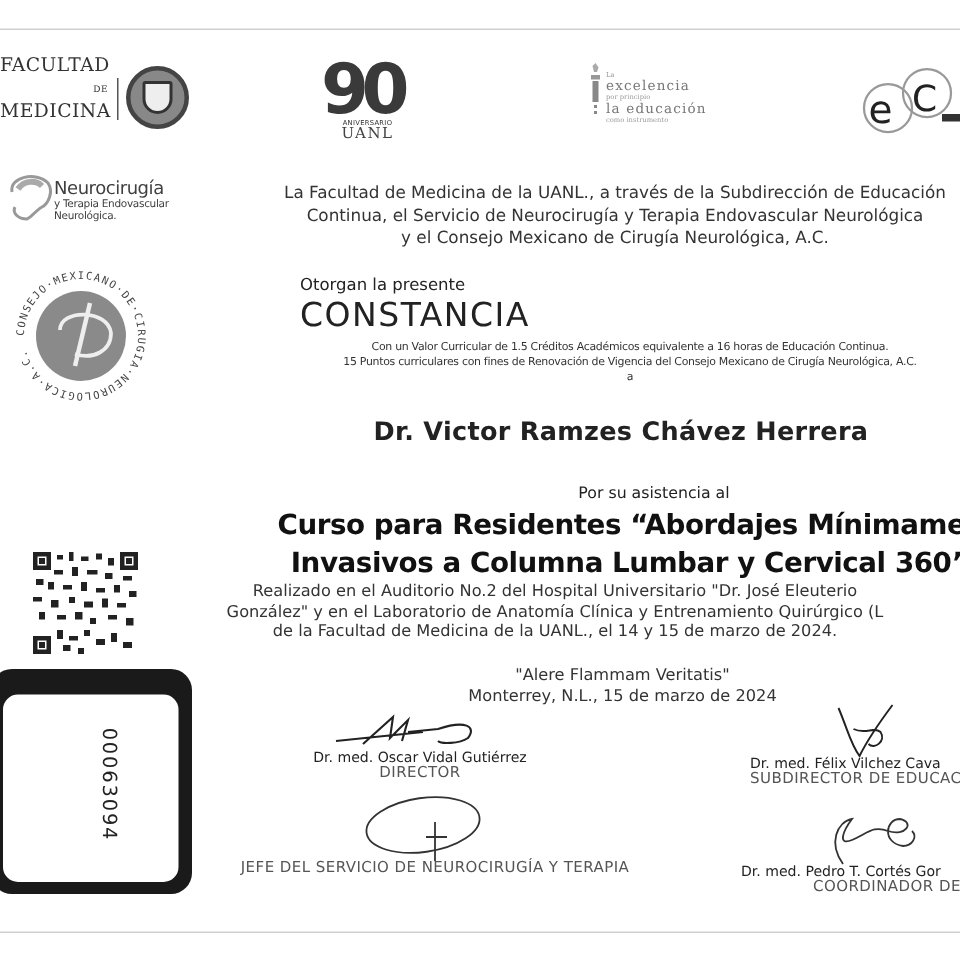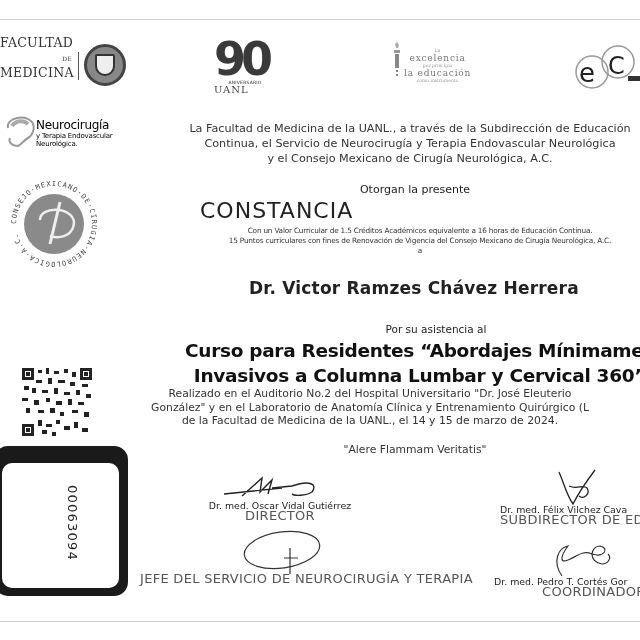--- a/index.html
+++ b/index.html
@@ -6,48 +6,48 @@
     body { width:640px; height:640px; background:#fff; position:relative; overflow:hidden; font-family:"DejaVu Sans", sans-serif; color:#222; }
     .abs { position:absolute; }
     .topline { left:0; top:19px; width:640px; height:1px; background:#cfcfcf; }
     .botline { left:0; top:621px; width:640px; height:1px; background:#cfcfcf; }
     .fac-text { left:0; top:36px; width:72px; font-family:"DejaVu Serif", serif; font-size:12.5px; line-height:14px; color:#333; text-align:right; letter-spacing:0.3px; }
     .fac-sep { left:78px; top:52px; width:1px; height:28px; background:#555; }
     .shield { left:84px; top:44px; width:42px; height:42px; border-radius:50%; border:3px solid #444; box-sizing:border-box; background:#888; }
     .shield-inner { left:95px; top:54px; width:20px; height:22px; background:#eee; border:2px solid #333; border-radius:2px 2px 10px 10px; box-sizing:border-box; }
     .ninety { left:214px; top:36px; font-family:"DejaVu Sans", sans-serif; font-weight:bold; font-size:46px; line-height:46px; color:#3a3a3a; letter-spacing:-5px; }
     .aniv { left:214px; top:80px; width:62px; text-align:center; font-size:4.5px; color:#333; letter-spacing:0.2px; }
-    .uanl { left:214px; top:84px; width:62px; font-family:"DejaVu Serif", serif; font-size:10px; color:#444; letter-spacing:1px; }
+    .uanl { left:214px; top:84px; width:62px; text-align:center; font-family:"DejaVu Serif", serif; font-size:10px; color:#444; letter-spacing:1px; }
     .torch { left:392px; top:42px; width:10px; height:36px; }
-    .exc { left:404px; top:48px; font-family:"DejaVu Serif", serif; color:#777;text-align:center; }
+    .exc { left:404px; top:48px; font-family:"DejaVu Serif", serif; color:#777; }
     .exc .small { font-size:4.5px; line-height:5px; color:#999; }
     .exc .big { font-size:9px; line-height:10px; letter-spacing:0.8px; color:#777; }
     .esc { left:574px; top:44px; width:66px; height:50px; }
     .neuro-logo { left:2px; top:112px; width:34px; height:36px; }
-    .neuro-text { left:36px; top:119px; color:#000000; }
+    .neuro-text { left:36px; top:119px; color:#404040; }
     .neuro-text .n1 { font-size:12px; line-height:13px; letter-spacing:-0.3px; }
     .neuro-text .n2 { font-size:7px; line-height:8px; letter-spacing:-0.2px; }
     .intro { left:150px; top:121px; width:520px; text-align:center; font-size:11.2px; line-height:15px; color:#333; white-space:nowrap; }
     .seal { left:10px; top:180px; width:88px; height:88px; }
-    .otorgan { left:200px; top:183px; width:430px; text-align:center; font-size:11px; color:#222; }
+    .otorgan { left:200px; top:183px; width:430px; font-size:11px; color:#222; }
     .title { left:200px; top:198px; width:430px; font-size:22px; letter-spacing:1px; color:#222; }
     .credits { left:180px; top:226px; width:480px; text-align:center; font-size:7.3px; line-height:10px; color:#333; letter-spacing:-0.2px; white-space:nowrap; }
     .recipient { left:200px; top:278px; width:470px; text-align:left; padding-left:49px; box-sizing:border-box; font-size:17px; font-weight:bold; color:#222; letter-spacing:0.2px; }
     .asis { left:216px; top:323px; width:440px; text-align:center; font-size:10.5px; color:#222; }
     .course { left:185px; top:338px; width:470px; text-align:center; font-size:18.5px; font-weight:bold; line-height:25px; color:#111; white-space:nowrap; letter-spacing:-0.3px; }
     .venue { left:90px; top:387px; width:560px; text-align:center; font-size:10.8px; line-height:13.5px; color:#333; white-space:nowrap; }
     .motto { left:200px; top:443px; width:430px; text-align:center; font-size:10.8px; line-height:14px; color:#333; }
     .qr { left:22px; top:368px; width:70px; height:68px; }
     .folio-frame { left:-6px; top:446px; width:134px; height:150px; background:#1a1a1a; border-radius:14px; }
     .folio-inner { left:2px; top:463px; width:117px; height:125px; background:#fff; border-radius:10px; }
     .folio-num { left:60px; top:468px; width:24px; height:110px; }
     .folio-num span { position:absolute; left:50%; top:50%; transform:translate(-50%,-50%) rotate(90deg); font-size:13px; letter-spacing:1.2px; color:#222; white-space:nowrap; }
     .sig { position:absolute; }
     .sig-name { font-size:9.4px; font-weight:normal; color:#222; white-space:nowrap; text-align:center; }
-    .sig-role { font-size:13px; color:#555; white-space:nowrap; text-align:center; letter-spacing:0.3px; line-height:9px; }
+    .sig-role { font-size:10px; color:#555; white-space:nowrap; text-align:center; letter-spacing:0.3px; line-height:9px; }
   </style>
 </head>
 <body>
 
 <div class="abs topline"></div>
 
 <div class="abs fac-text">
   <div>FACULTAD</div>
   <div><span style="font-size:6px">DE</span> <span>MEDICINA</span></div>
 </div>
@@ -124,20 +124,21 @@
   <div>Invasivos a Columna Lumbar y Cervical 360”</div>
 </div>
 <div class="abs venue">
   <div>Realizado en el Auditorio No.2 del Hospital Universitario "Dr. José Eleuterio</div>
   <div>González" y en el Laboratorio de Anatomía Clínica y Entrenamiento Quirúrgico (L</div>
   <div>de la Facultad de Medicina de la UANL., el 14 y 15 de marzo de 2024.</div>
 </div>
 
 <div class="abs motto">
   <div>"Alere Flammam Veritatis"</div>
+  <div>Monterrey, N.L., 15 de marzo de 2024</div>
 </div>
 
 <svg class="abs qr" viewBox="0 0 70 68">
   <rect width="70" height="68" fill="#fff"></rect>
   <g fill="#222">
     <rect x="0" y="0" width="12" height="12"></rect>
       <rect x="3" y="3" width="6" height="6" fill="#fff"></rect>
       <rect x="4" y="4" width="4" height="4"></rect>
     <rect x="58" y="0" width="12" height="12"></rect>
       <rect x="61" y="3" width="6" height="6" fill="#fff"></rect>

